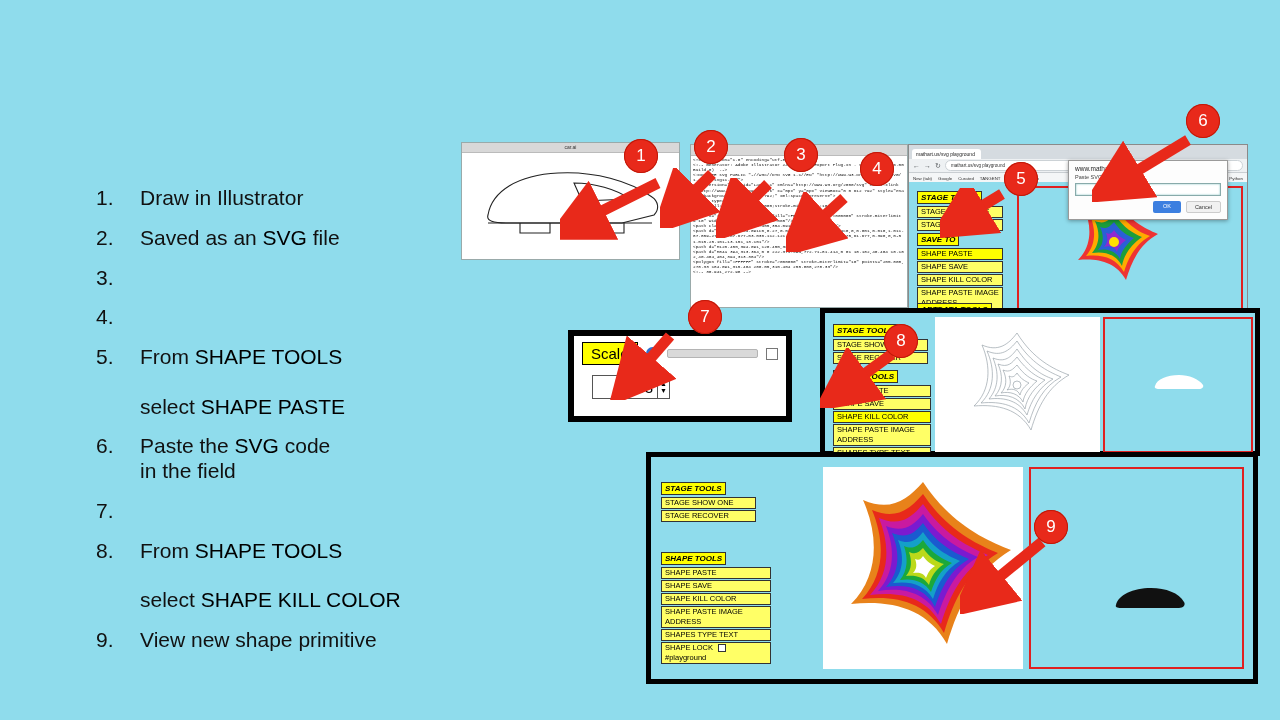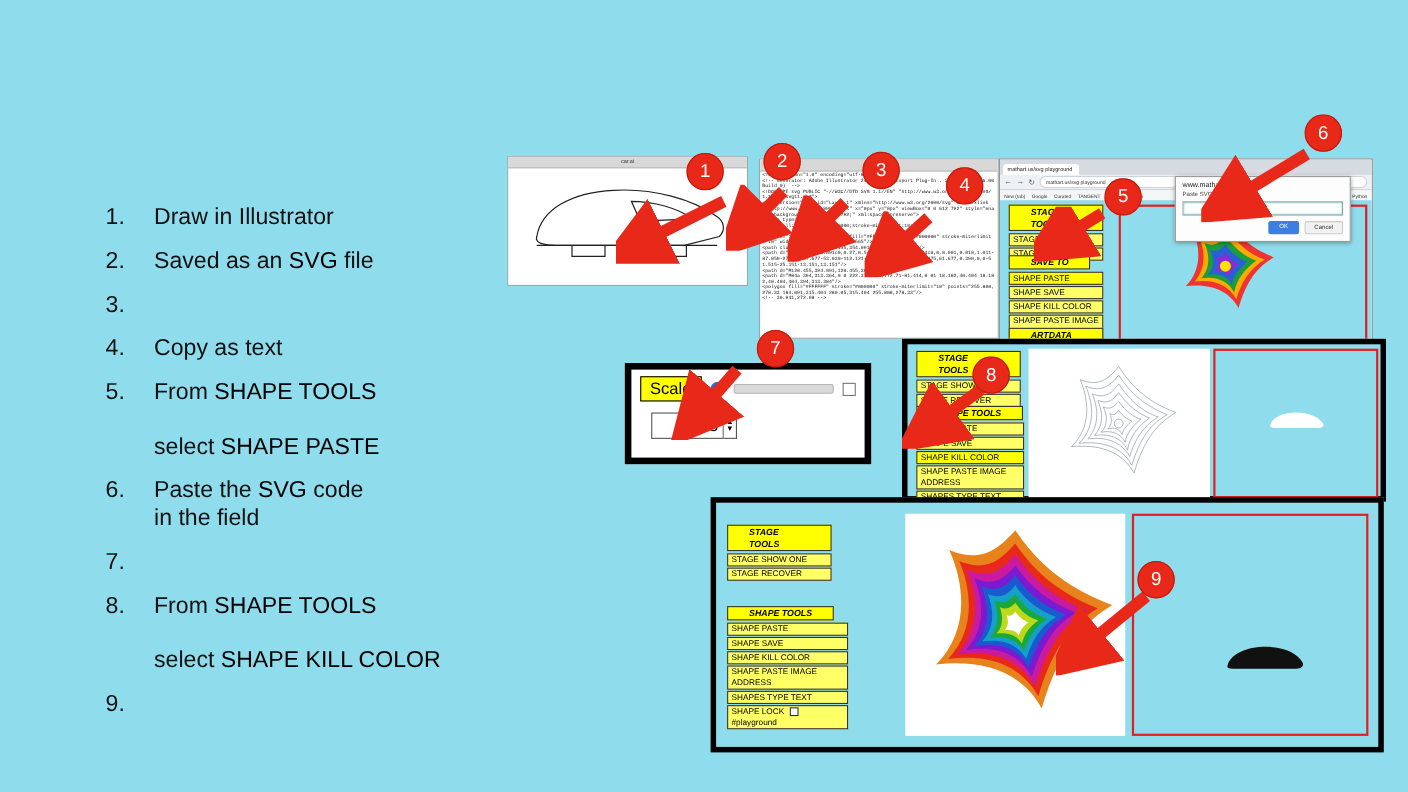--- a/index.html
+++ b/index.html
@@ -151,21 +151,21 @@
   .menu-block {
     position: absolute;
   }
   .menu-head {
     background: #ffff00;
     color: #000;
     font-weight: bold;
     font-style: italic;
     font-size: 8px;
     border: 1px solid #333;
-    padding: 0 19px;
+    padding: 0 3px;
     margin-bottom: 2px;
     display: inline-block;
     line-height: 11px;
   }
   .menu-item {
     background: #ffff66;
     color: #000;
     font-size: 7.5px;
     border: 1px solid #333;
     padding: 0 3px;
@@ -325,21 +325,20 @@
     </div>
     <div class="step">
       <span class="step-num">2.</span>
       <span class="step-text"><span>Saved as an </span><span class="hl">SVG</span><span> file</span></span>
     </div>
     <div class="step">
       <span class="step-num">3.</span>
     </div>
     <div class="step">
       <span class="step-num">4.</span>
-      <span class="step-text"><span>Copy as text</span></span>
     </div>
     <div class="step">
       <span class="step-num">5.</span>
       <span class="step-text"><span>From </span><span class="hl">SHAPE TOOLS</span><br><span style="white-space:pre">
 select </span><span class="hl">SHAPE PASTE</span></span>
     </div>
     <div class="step">
       <span class="step-num">6.</span>
       <span class="step-text"><span>Paste the </span><span class="hl">SVG</span><span style="white-space:pre-line"> code
 in the field</span></span>
@@ -347,20 +346,21 @@
     <div class="step">
       <span class="step-num">7.</span>
     </div>
     <div class="step">
       <span class="step-num">8.</span>
       <span class="step-text"><span>From </span><span class="hl">SHAPE TOOLS</span><br><span style="white-space:pre-line">
 select </span><span class="hl">SHAPE KILL COLOR</span></span>
     </div>
     <div class="step">
       <span class="step-num">9.</span>
+      <span class="step-text"><span>View new shape primitive</span></span>
     </div>
   </div>
 
   <div class="panel" style="left:461px; top:142px; width:219px; height:118px; border:1px solid #9aa;">
     <div style="height:9px;background:#d8d8d8;border-bottom:1px solid #bbb;font-size:5px;text-align:center;line-height:9px;color:#333;">car.ai</div>
     <svg width="219" height="108" viewBox="0 0 219 108" style="display:block;">
       <path d="M26 62 C30 38, 56 22, 96 20 C132 18, 168 28, 190 44 C196 48, 198 56, 192 62 L160 70 L44 70 C32 70, 24 68, 26 62 Z" fill="none" stroke="#222" stroke-width="1.1"></path>
       <path d="M112 30 C132 30, 154 36, 168 46 L120 48 Z" fill="none" stroke="#222" stroke-width="1.1"></path>
       <path d="M58 70 L58 80 L88 80 L88 70" fill="none" stroke="#222" stroke-width="1.1"></path>
       <path d="M134 70 L134 80 L162 80 L162 70" fill="none" stroke="#222" stroke-width="1.1"></path>

